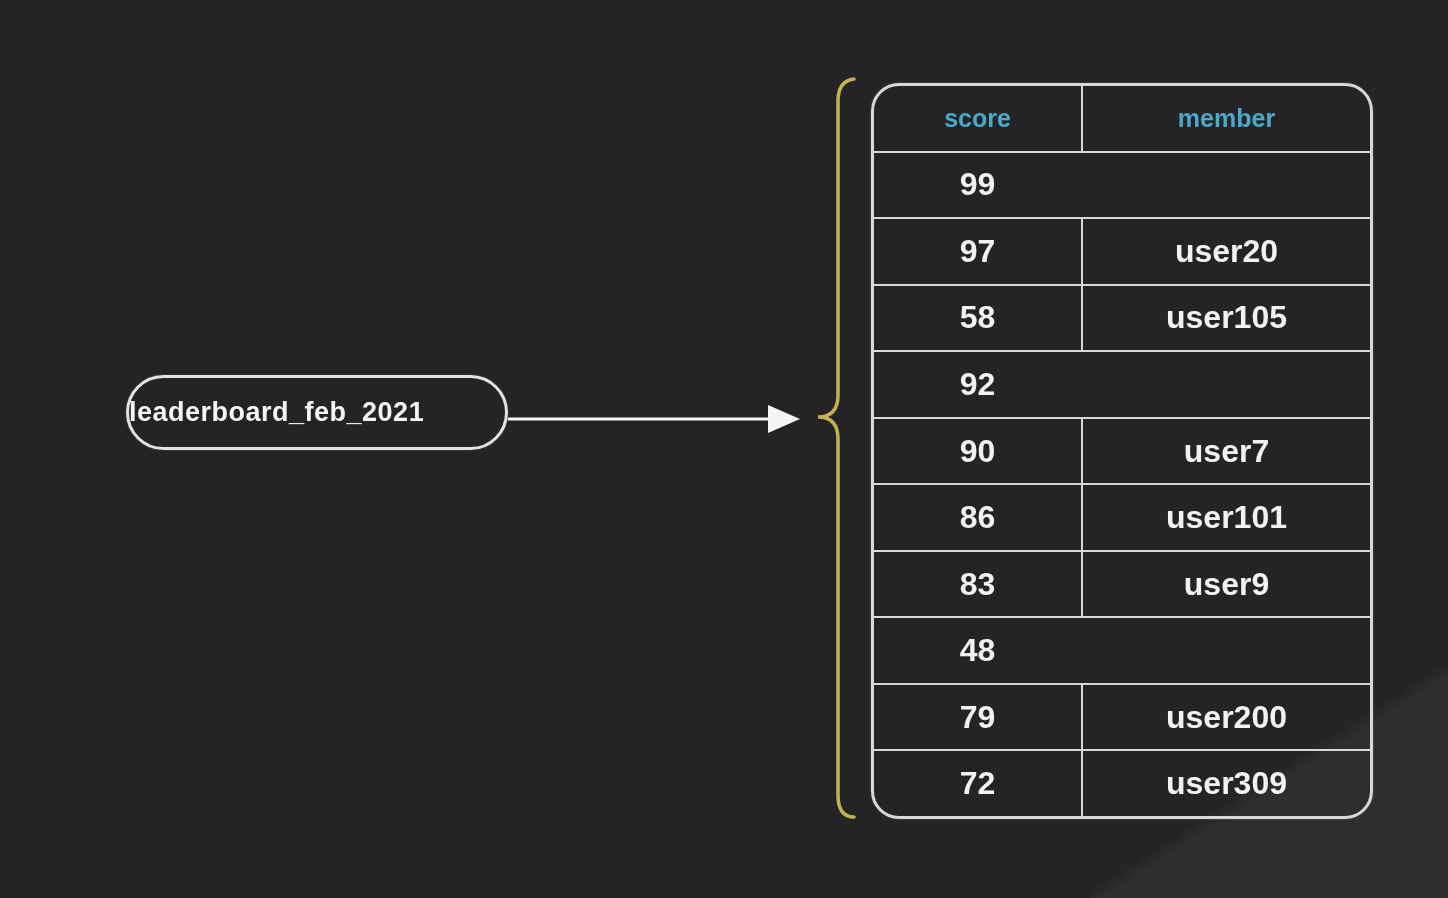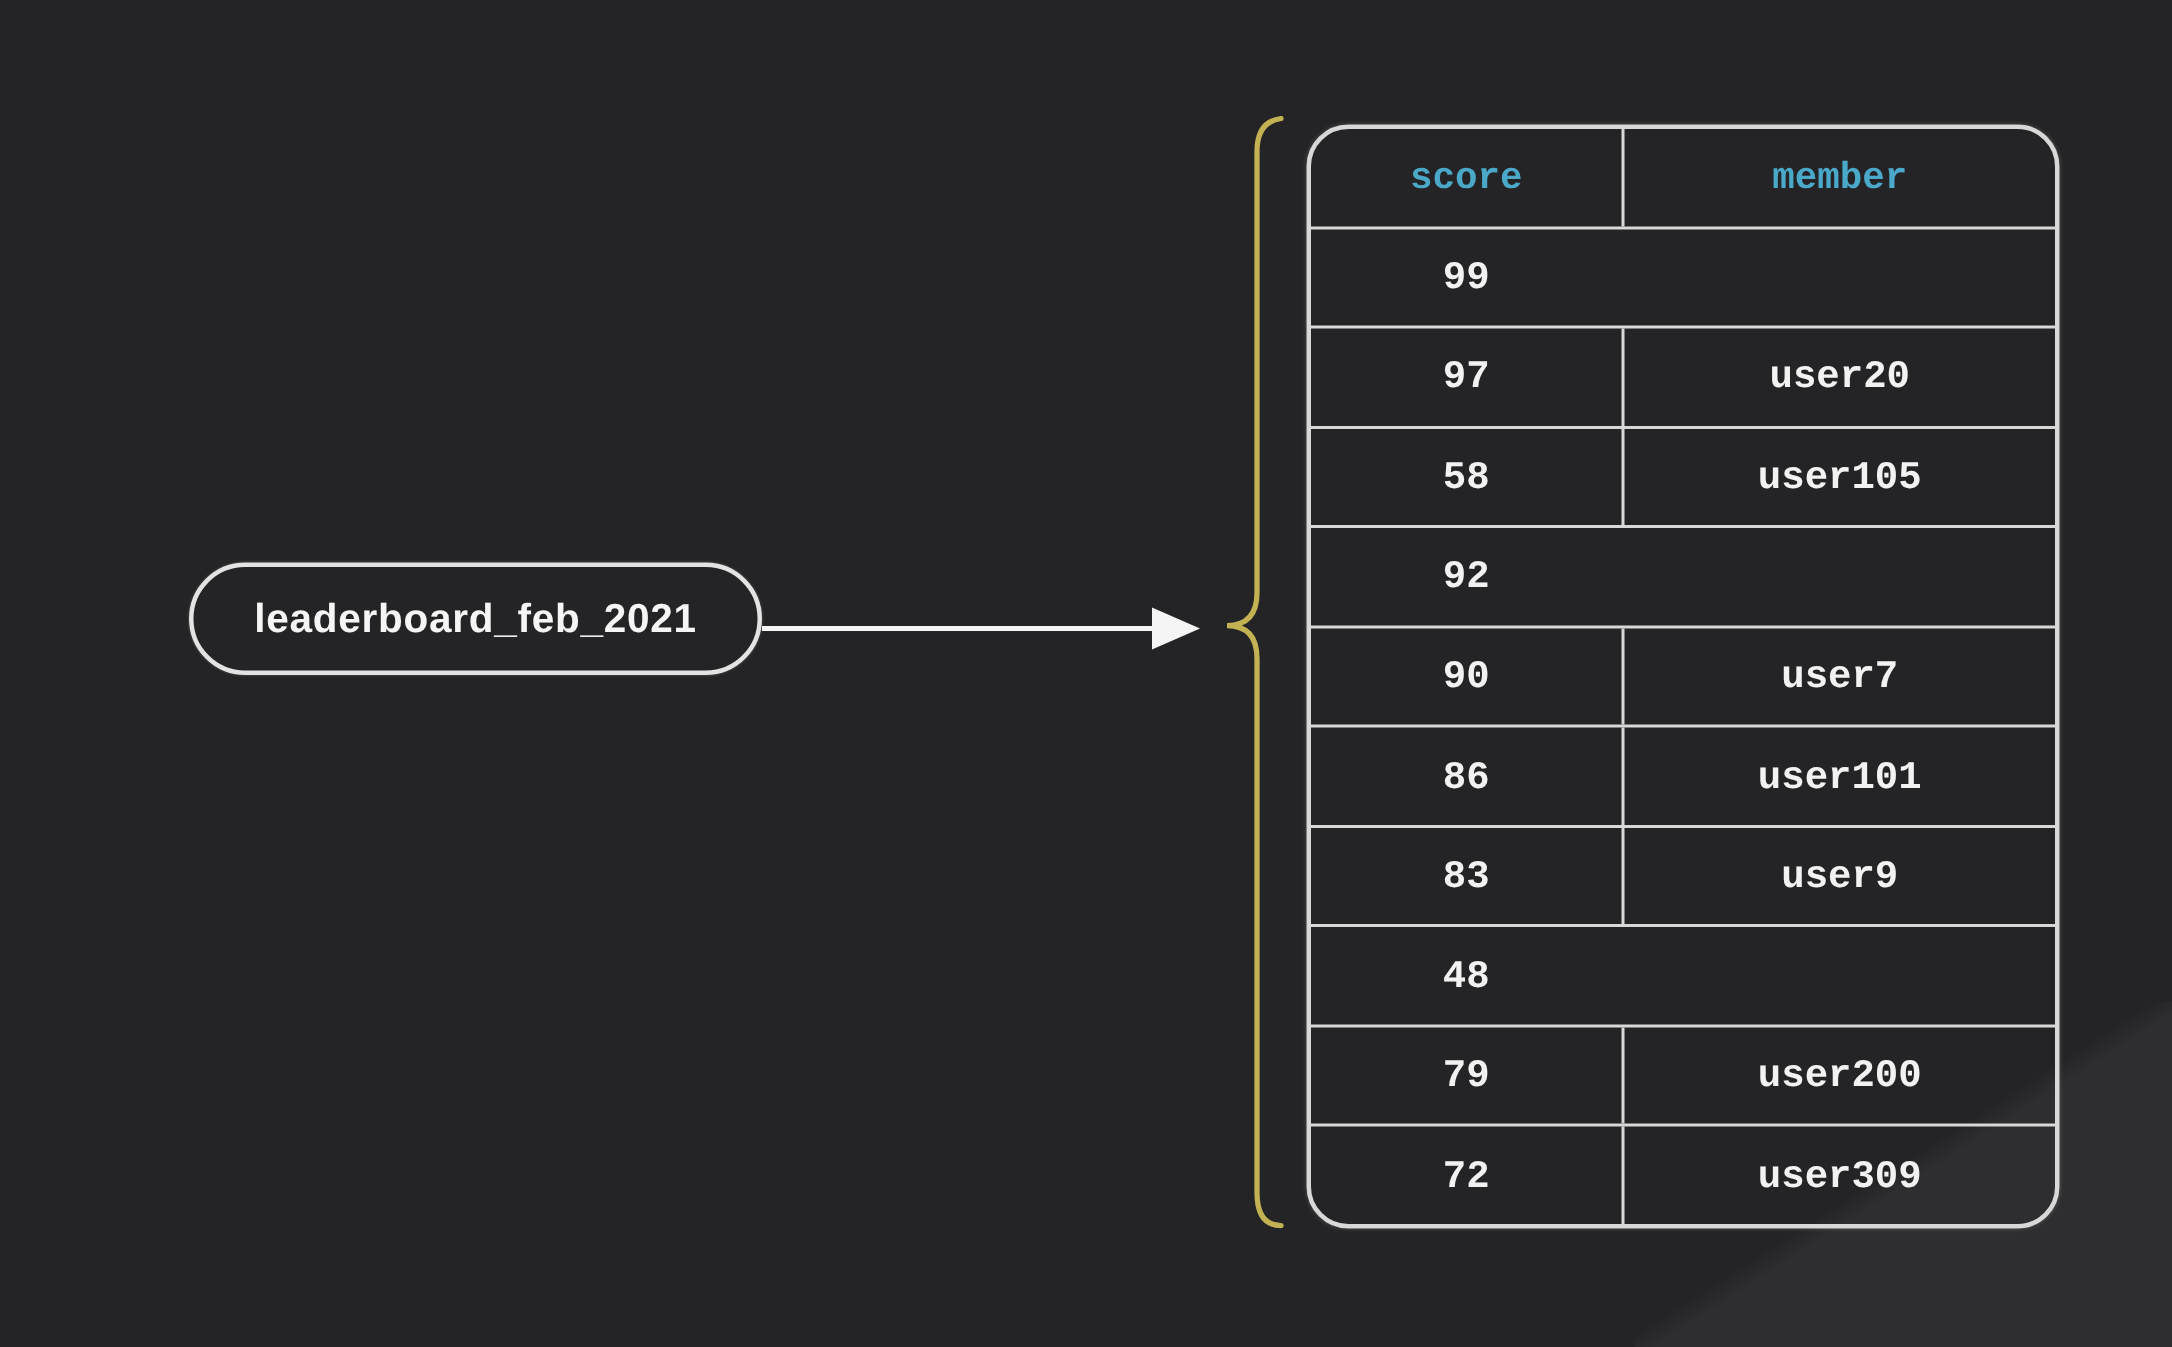--- a/index.html
+++ b/index.html
@@ -26,21 +26,21 @@
     pointer-events:none;
   }
 
   
   .key-pill{
     position:absolute;
     left:126px; top:375px;
     width:382px; height:75px;
     border:3px solid #e3e3e3;
     border-radius:38px;
-    display:flex; align-items:center; justify-content:center;
+    display:flex; align-items:center; 
     box-shadow:0 0 2px rgba(255,255,255,.25);
   }
   .key-pill span{
     color:#f5f5f5;
     font-size:27px;
     font-weight:700;
     letter-spacing:.5px;
   }
 
   
@@ -51,31 +51,30 @@
   .zset-table{
     position:absolute;
     left:871px; top:83px;
     width:502px; height:736px;
     border:3px solid var(--border);
     border-radius:28px;
     overflow:hidden;
     display:flex;
     flex-direction:column;
     box-shadow:0 0 3px rgba(255,255,255,.18);
-    font-family:Liberation Mono, monospace;
   }
   .row{
     flex:1 1 0;
     display:flex;
   }
   .row + .row{border-top:2.5px solid var(--border);}
   .cell{
     display:flex; align-items:center; justify-content:center;
     font-weight:700;
-    font-size:26px;
+    font-size:32px;
     color:var(--cell-text);
   }
   .score-col{width:207px; flex:0 0 auto;}
   .member-col{flex:1 1 auto; border-left:2.5px solid var(--border);}
   .header-row .cell{
     color:var(--header-text);
     font-size:25px;
   }
 </style>
 </head>

